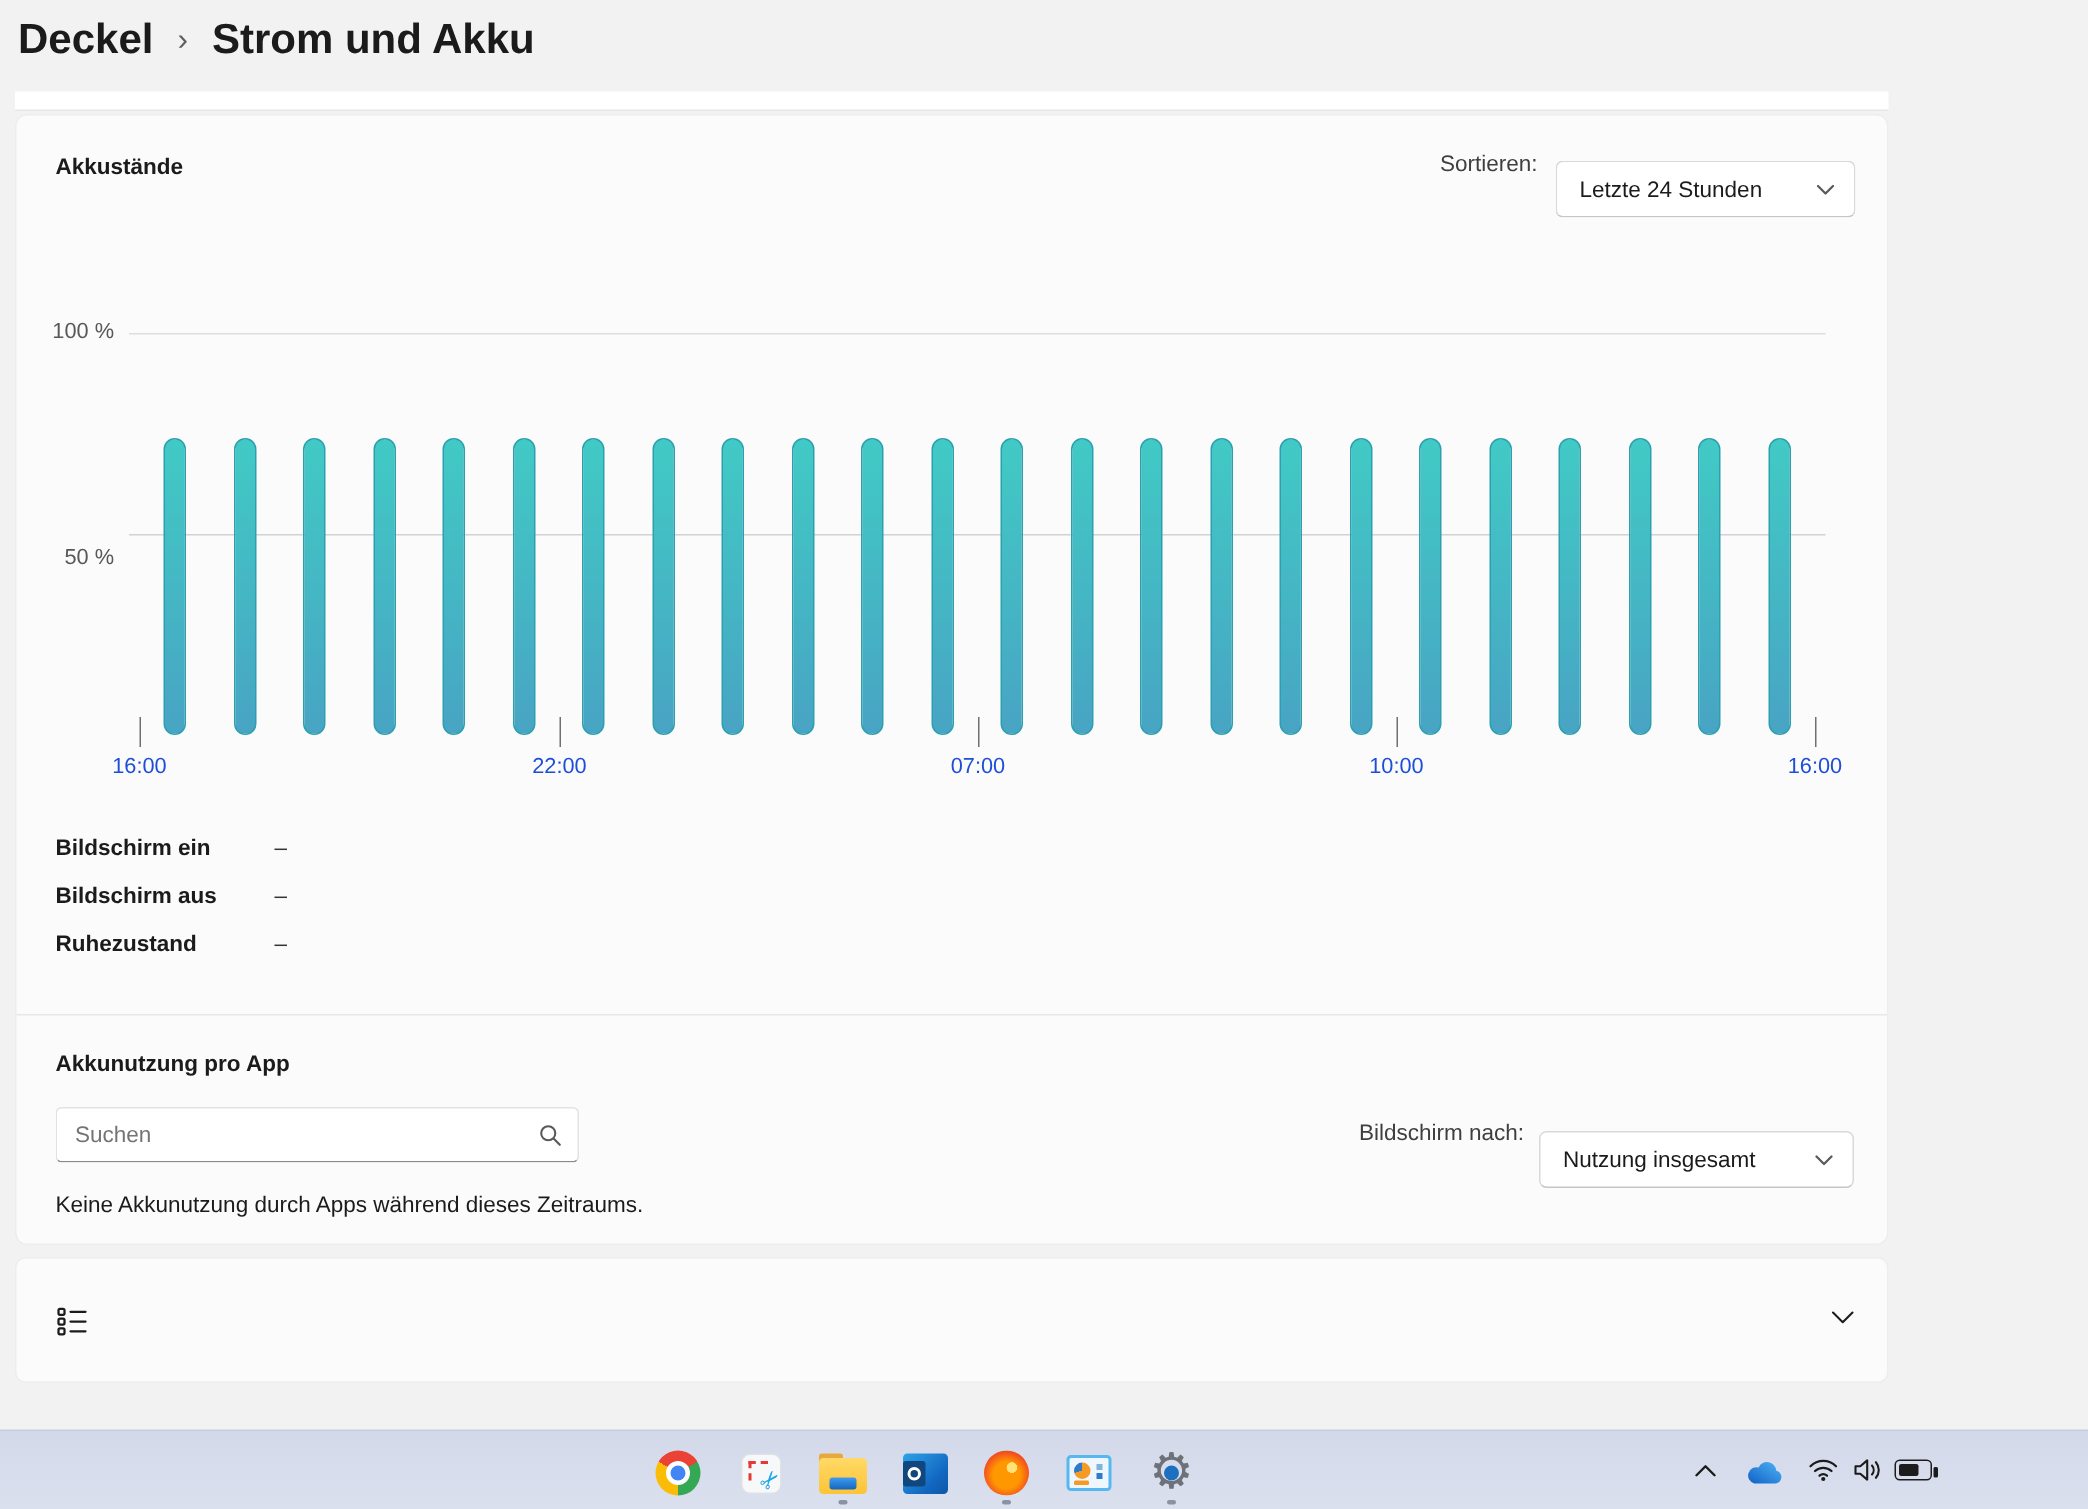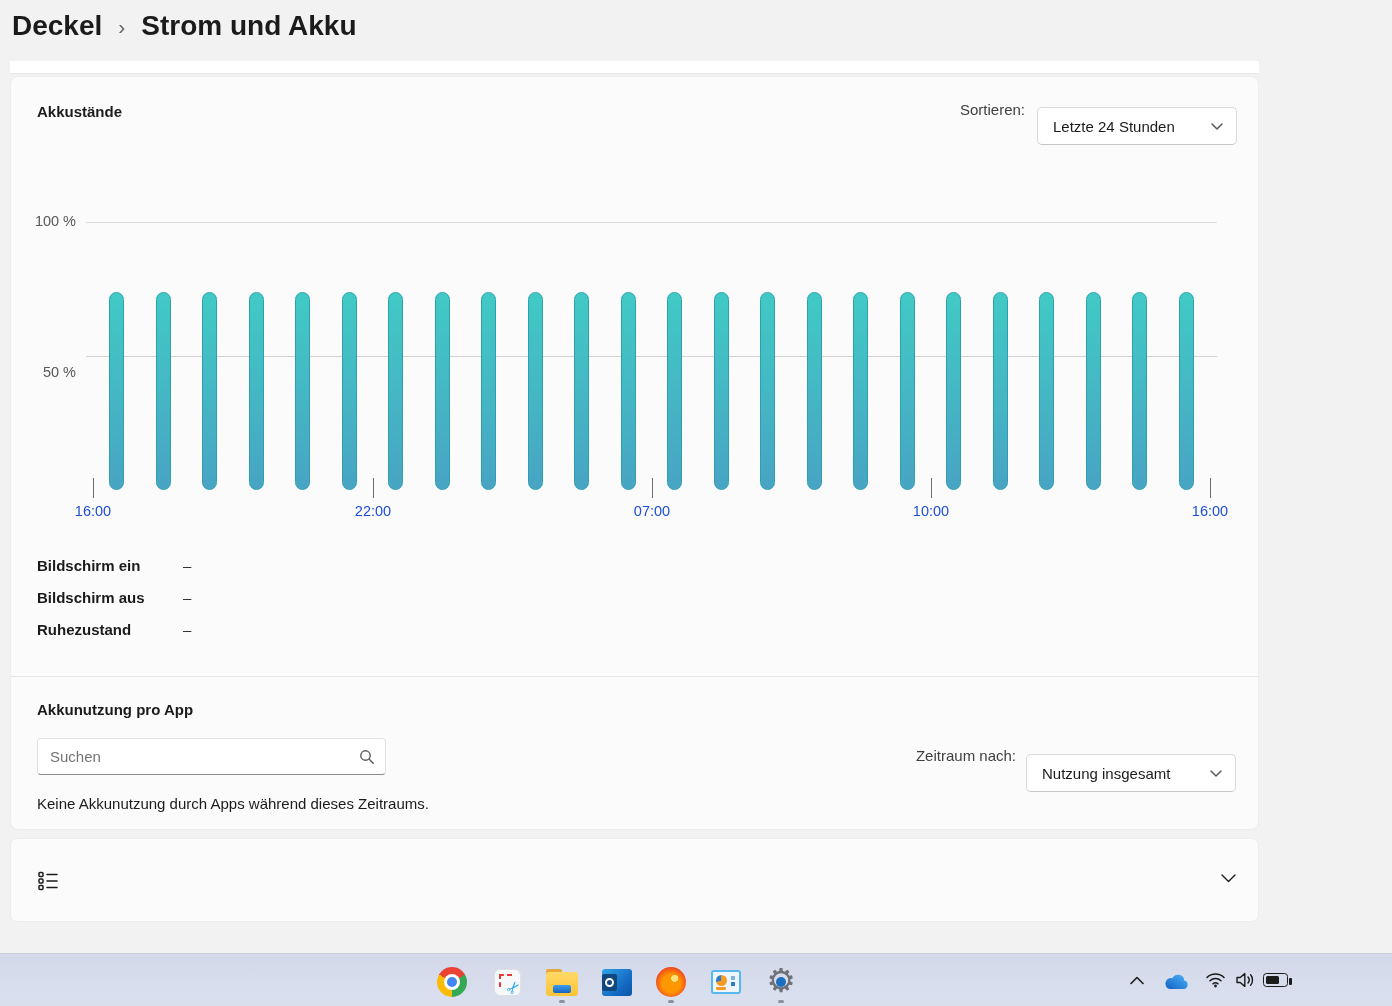--- a/index.html
+++ b/index.html
@@ -208,21 +208,21 @@
     <div class="section-title" style="left:26px; top:624px;">Akkunutzung pro App</div>
 
     <div class="search-box">
       <input type="text" placeholder="Suchen" style="">
       <svg class="mag" width="16" height="16" viewBox="0 0 16 16">
         <circle cx="6.5" cy="6.5" r="4.7" fill="none" stroke="#5a5a5a" stroke-width="1.4"></circle>
         <line x1="10.2" y1="10.2" x2="14.2" y2="14.2" stroke="#5a5a5a" stroke-width="1.4" stroke-linecap="round"></line>
       </svg>
     </div>
 
-    <div class="hdr-label" style="right:242px; top:670px;">Zeitraum nach:</div>
+    <div class="hdr-label" style="right:242px; top:670px;">Bildschirm nach:</div>
     <div class="dropdown" style="left:1015px; top:661px; width:210px;">
       <span class="dd-text">Nutzung insgesamt</span>
       <svg width="12" height="7" viewBox="0 0 12 7">
         <path d="M1 1 L6 6 L11 1" fill="none" stroke="#5a5a5a" stroke-width="1.5" stroke-linecap="round" stroke-linejoin="round"></path>
       </svg>
     </div>
 
     <div class="empty-msg">Keine Akkunutzung durch Apps während dieses Zeitraums.</div>
   </div>
 

